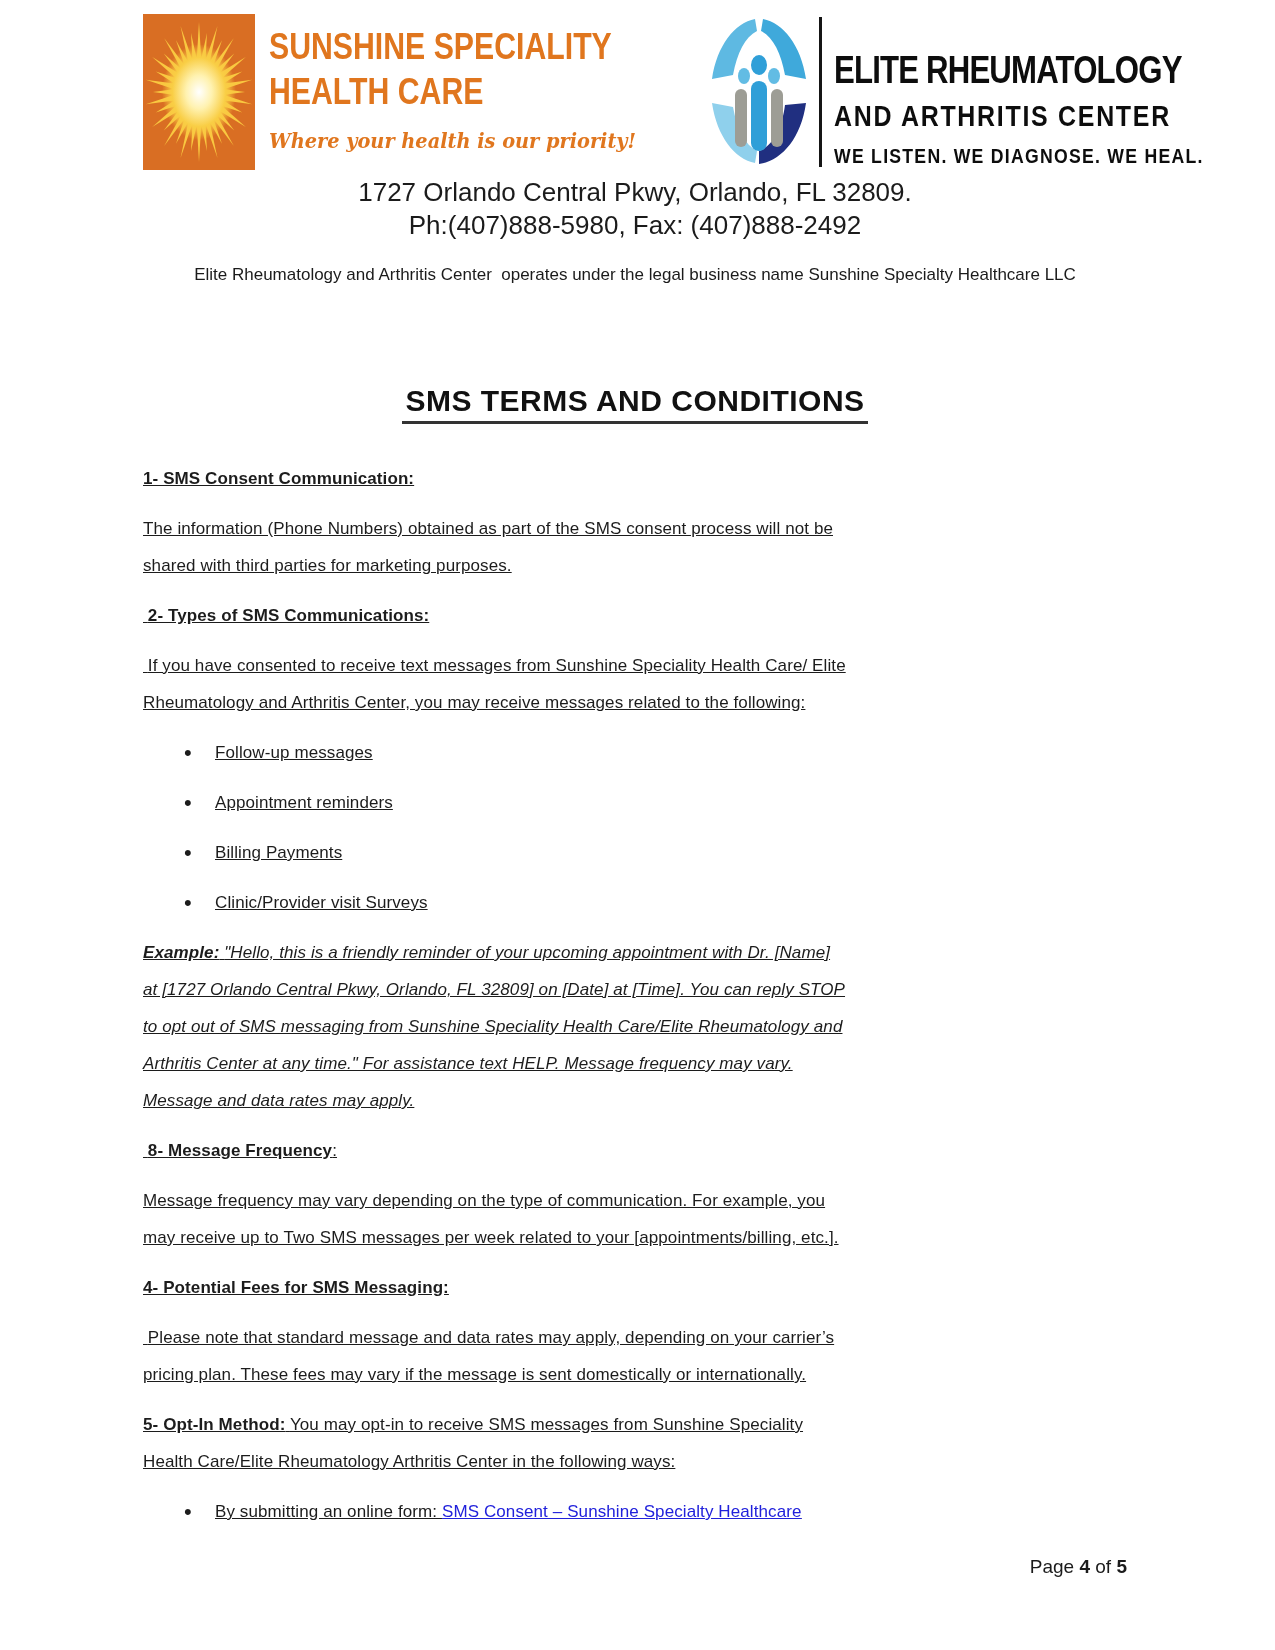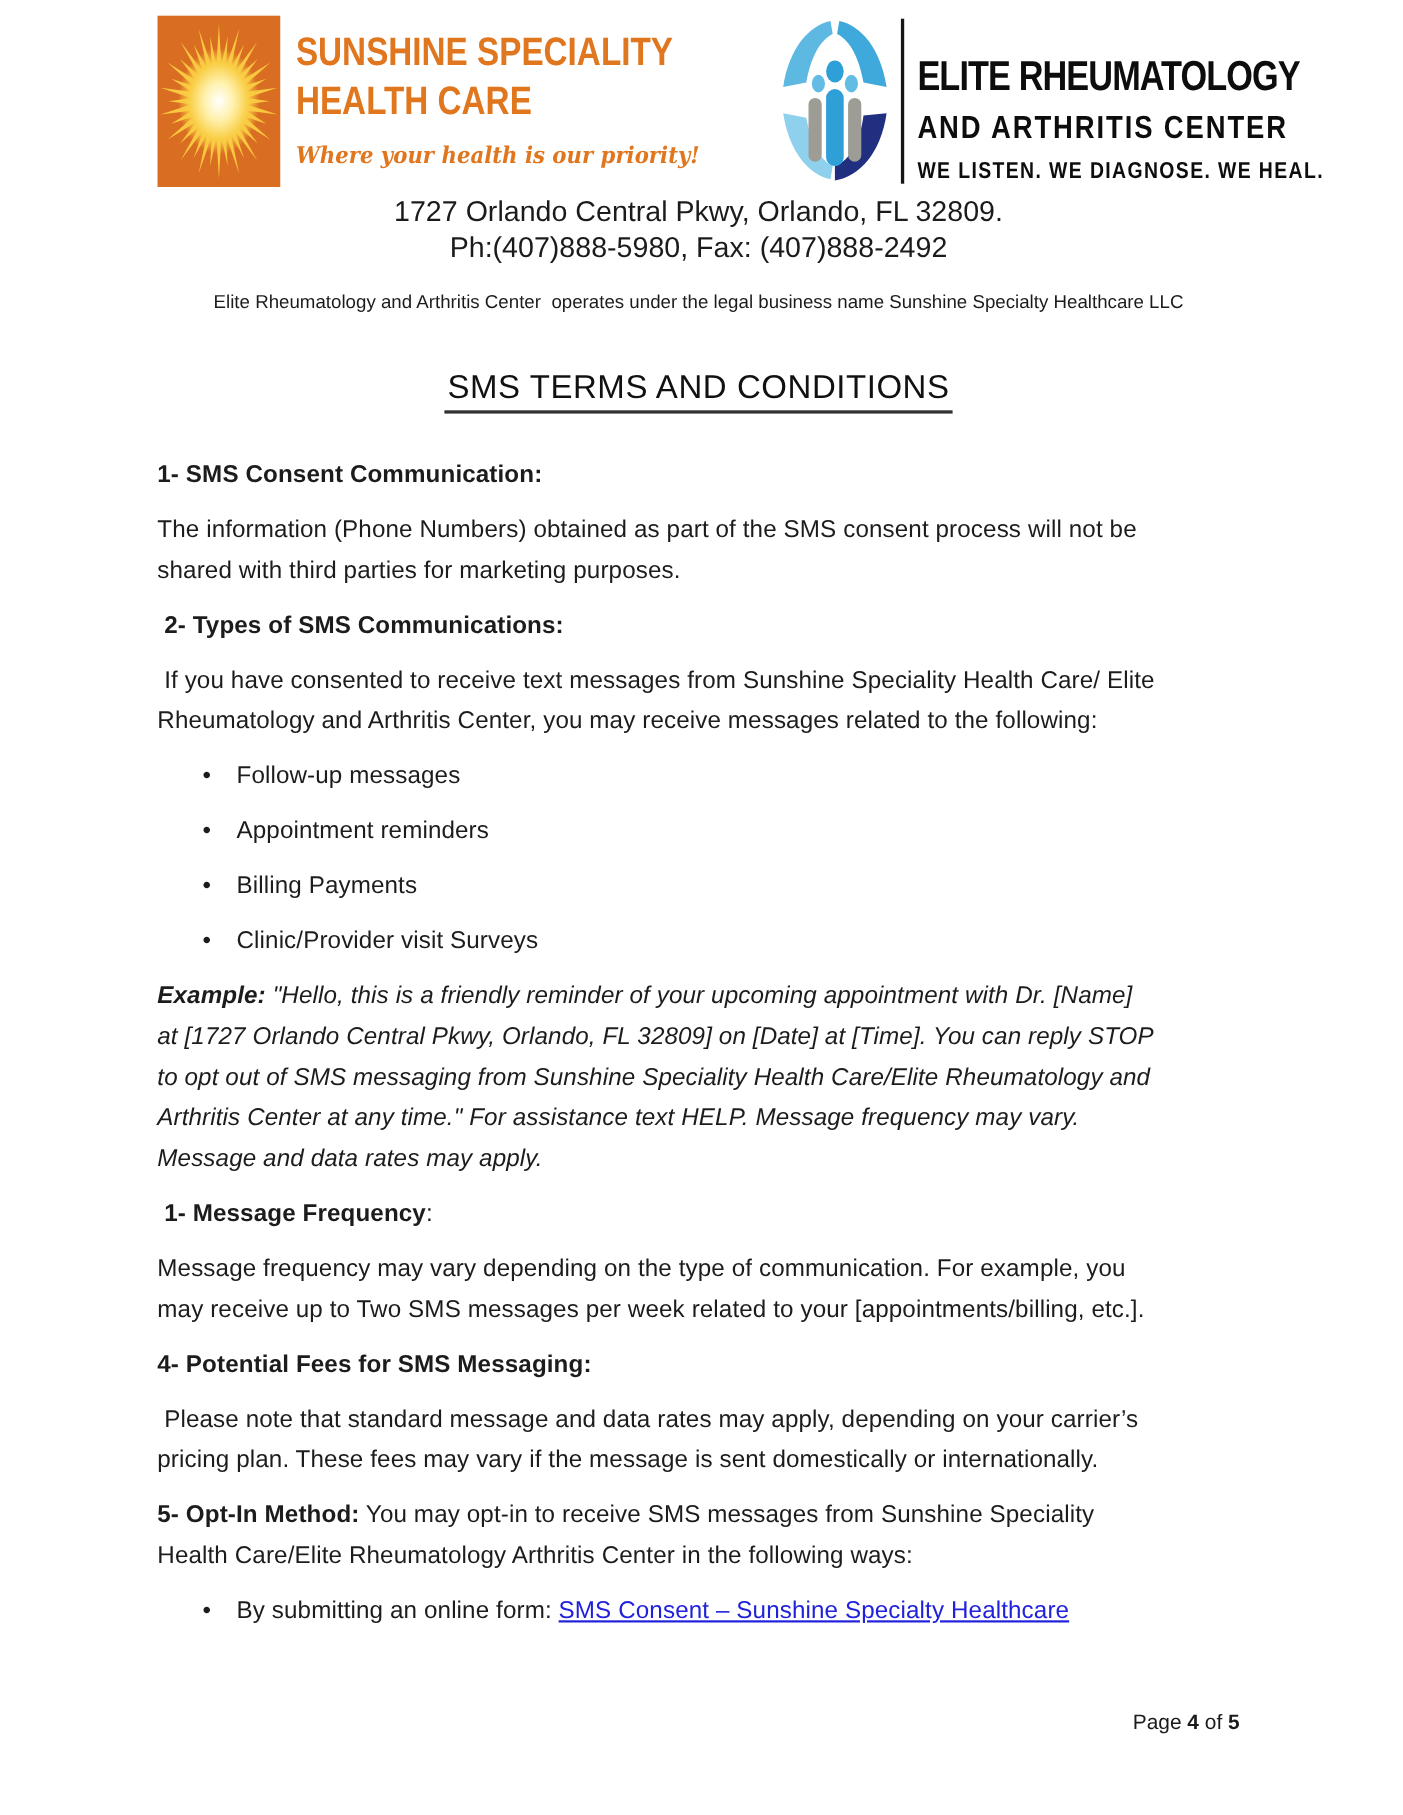--- a/index.html
+++ b/index.html
@@ -28,23 +28,23 @@
   .er-line2 { font-size:29px; font-weight:bold; letter-spacing:2px; white-space:nowrap;
               transform:scaleX(.86); transform-origin:left top; margin-top:9px; line-height:1.1; }
   .er-line3 { font-size:21px; font-weight:bold; letter-spacing:1.5px; white-space:nowrap;
               transform:scaleX(.84); transform-origin:left top; margin-top:11px; line-height:1.1; }
   
   .addr-block { text-align:center; margin-top:6px; padding:0 148px 0 143px; }
   .addr-line { font-size:26px; line-height:33px; color:#1b1b1b; }
   .legal-line { font-size:17px; line-height:23px; margin-top:21px; color:#1b1b1b; white-space:pre-wrap; }
   
   .doc-title-wrap { text-align:center; margin-top:50px; padding:0 148px 0 143px; }
-  .doc-title { display:inline-block; font-size:30px; font-weight:normal; color:#111;
-               border-bottom:3px solid #333; padding:0 3px 3px 3px; letter-spacing:.5px; }
-  .content { padding:36px 148px 0 143px; font-size:22px; letter-spacing:.1px; }
+  .doc-title { display:inline-block; font-size:30px; font-weight:bold; color:#111;
+               border-bottom:3px solid #333; padding:0 3px 3px 3px; letter-spacing:.5px;margin-top:48px; }
+  .content { padding:36px 148px 0 143px; font-size:17px; letter-spacing:.1px;text-decoration:underline; }
   .content .block { margin-bottom:13px; }
   .line { line-height:37px; white-space:pre-wrap; }
   .h { font-weight:bold; }
   .b { font-weight:bold; }
   .i { font-style:italic; }
   .bi { font-weight:bold; font-style:italic; }
   ul.bullets { list-style:none; margin-bottom:0; }
   ul.bullets li { position:relative; padding-left:72px; line-height:37px; margin-bottom:13px; }
   ul.bullets li::before { content:"\2022"; position:absolute; left:41px; top:0; font-size:22px; }
   a.doc-link { color:#2121DB; text-decoration:underline; cursor:pointer; }
@@ -168,21 +168,21 @@
   </ul>
 
   <div class="block">
     <div class="line"><span class="bi">Example:</span> <span class="i">"Hello, this is a friendly reminder of your upcoming appointment with Dr. [Name]</span></div>
     <div class="line i">at [1727 Orlando Central Pkwy, Orlando, FL 32809] on [Date] at [Time]. You can reply STOP</div>
     <div class="line i">to opt out of SMS messaging from Sunshine Speciality Health Care/Elite Rheumatology and</div>
     <div class="line i">Arthritis Center at any time." For assistance text HELP. Message frequency may vary.</div>
     <div class="line i">Message and data rates may apply.</div>
   </div>
 
-  <div class="block line"><span class="h"> 1- Message Frequency</span><span>:</span></div>
+  <div class="block line"><span class="h"> 8- Message Frequency</span><span>:</span></div>
   <div class="block">
     <div class="line">Message frequency may vary depending on the type of communication. For example, you</div>
     <div class="line">may receive up to Two SMS messages per week related to your [appointments/billing, etc.].</div>
   </div>
 
   <div class="block line h">4- Potential Fees for SMS Messaging:</div>
   <div class="block">
     <div class="line"> Please note that standard message and data rates may apply, depending on your carrier’s</div>
     <div class="line">pricing plan. These fees may vary if the message is sent domestically or internationally.</div>
   </div>

